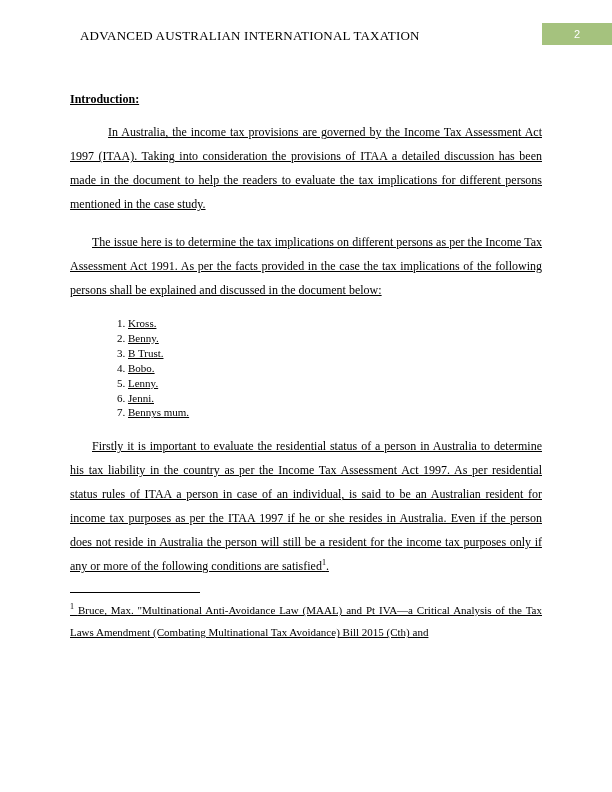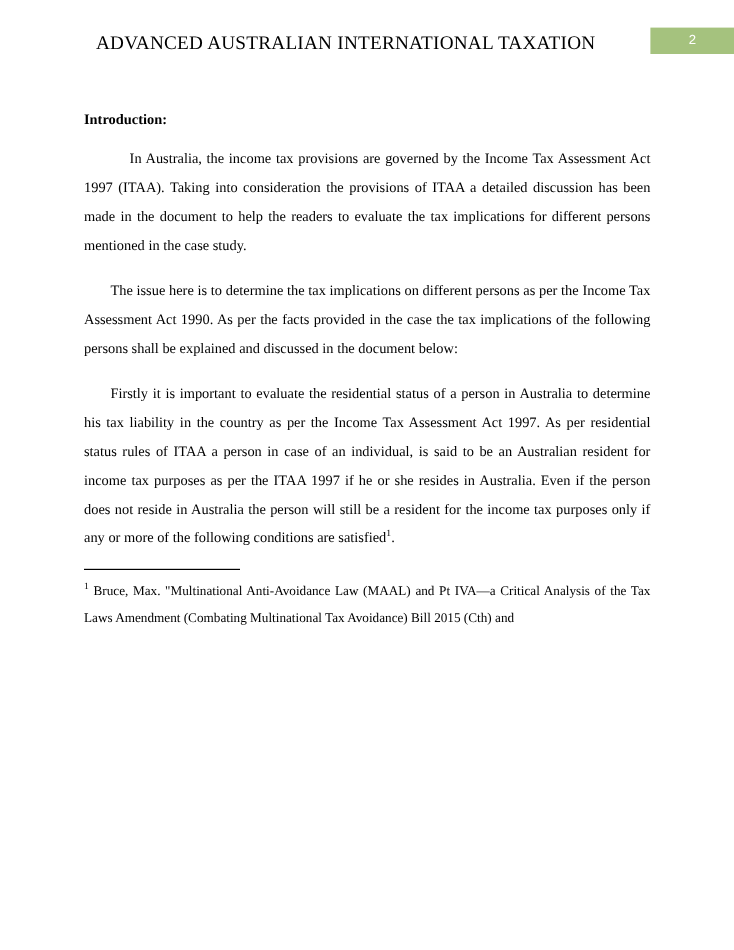--- a/index.html
+++ b/index.html
@@ -26,21 +26,21 @@
     position: absolute;
     top: 28px;
     left: 0;
     width: 612px;
     height: 22px;
   }
   .header-title {
     position: absolute;
     left: 80px;
     top: 0px;
-    font-size: 16px;
+    font-size: 13px;
     letter-spacing: 0.2px;
     font-variant: small-caps;
     text-transform: uppercase;
     white-space: nowrap;
   }
   .page-number-box {
     position: absolute;
     right: 0px;
     top: -5px;
     width: 70px;
@@ -52,20 +52,21 @@
     align-items: center;
     justify-content: center;
     font-family: "Liberation Sans", sans-serif;
   }
   
   .content {
     position: absolute;
     left: 70px;
     top: 92px;
     width: 472px;
+    text-decoration: underline;
   }
   .heading {
     font-weight: bold;
     font-size: 12px;
     margin: 0 0 14px 0;
     line-height: 1.2;
   }
   .para {
     font-size: 12px;
     line-height: 2.0;
@@ -117,22 +118,31 @@
     <div class="page-number-box">
       <span>2</span>
     </div>
   </div>
 
   <div class="content">
 
     <p class="heading">Introduction:</p>
     <p class="para">In Australia, the income tax provisions are governed by the Income Tax Assessment Act 1997 (ITAA). Taking into consideration the provisions of ITAA a detailed discussion has been made in the document to help the readers to evaluate the tax implications for different persons mentioned in the case study.</p>
 
-    <p class="para small-indent">The issue here is to determine the tax implications on different persons as per the Income Tax Assessment Act 1990. As per the facts provided in the case the tax implications of the following persons shall be explained and discussed in the document below:</p>
+    <p class="para small-indent">The issue here is to determine the tax implications on different persons as per the Income Tax Assessment Act 1991. As per the facts provided in the case the tax implications of the following persons shall be explained and discussed in the document below:</p>
 
+    <ol class="list">
+      <li>Kross.</li>
+      <li>Benny.</li>
+      <li>B Trust.</li>
+      <li>Bobo.</li>
+      <li>Lenny.</li>
+      <li>Jenni.</li>
+      <li>Bennys mum.</li>
+    </ol>
 
     <p class="para small-indent"><span>Firstly it is important to evaluate the residential status of a person in Australia to determine his tax liability in the country as per the Income Tax Assessment Act 1997. As per residential status rules of ITAA a person in case of an individual, is said to be an Australian resident for income tax purposes as per the ITAA 1997 if he or she resides in Australia. Even if the person does not reside in Australia the person will still be a resident for the income tax purposes only if any or more of the following conditions are satisfied</span><sup class="fn-ref">1</sup><span>.</span></p>
 
     <div class="footnote-rule"></div>
 
     <p class="footnote"><sup>1</sup> <span>Bruce, Max. "Multinational Anti-Avoidance Law (MAAL) and Pt IVA—a Critical Analysis of the Tax Laws Amendment (Combating Multinational Tax Avoidance) Bill 2015 (Cth) and</span></p>
 
   </div>
 </div>
 

